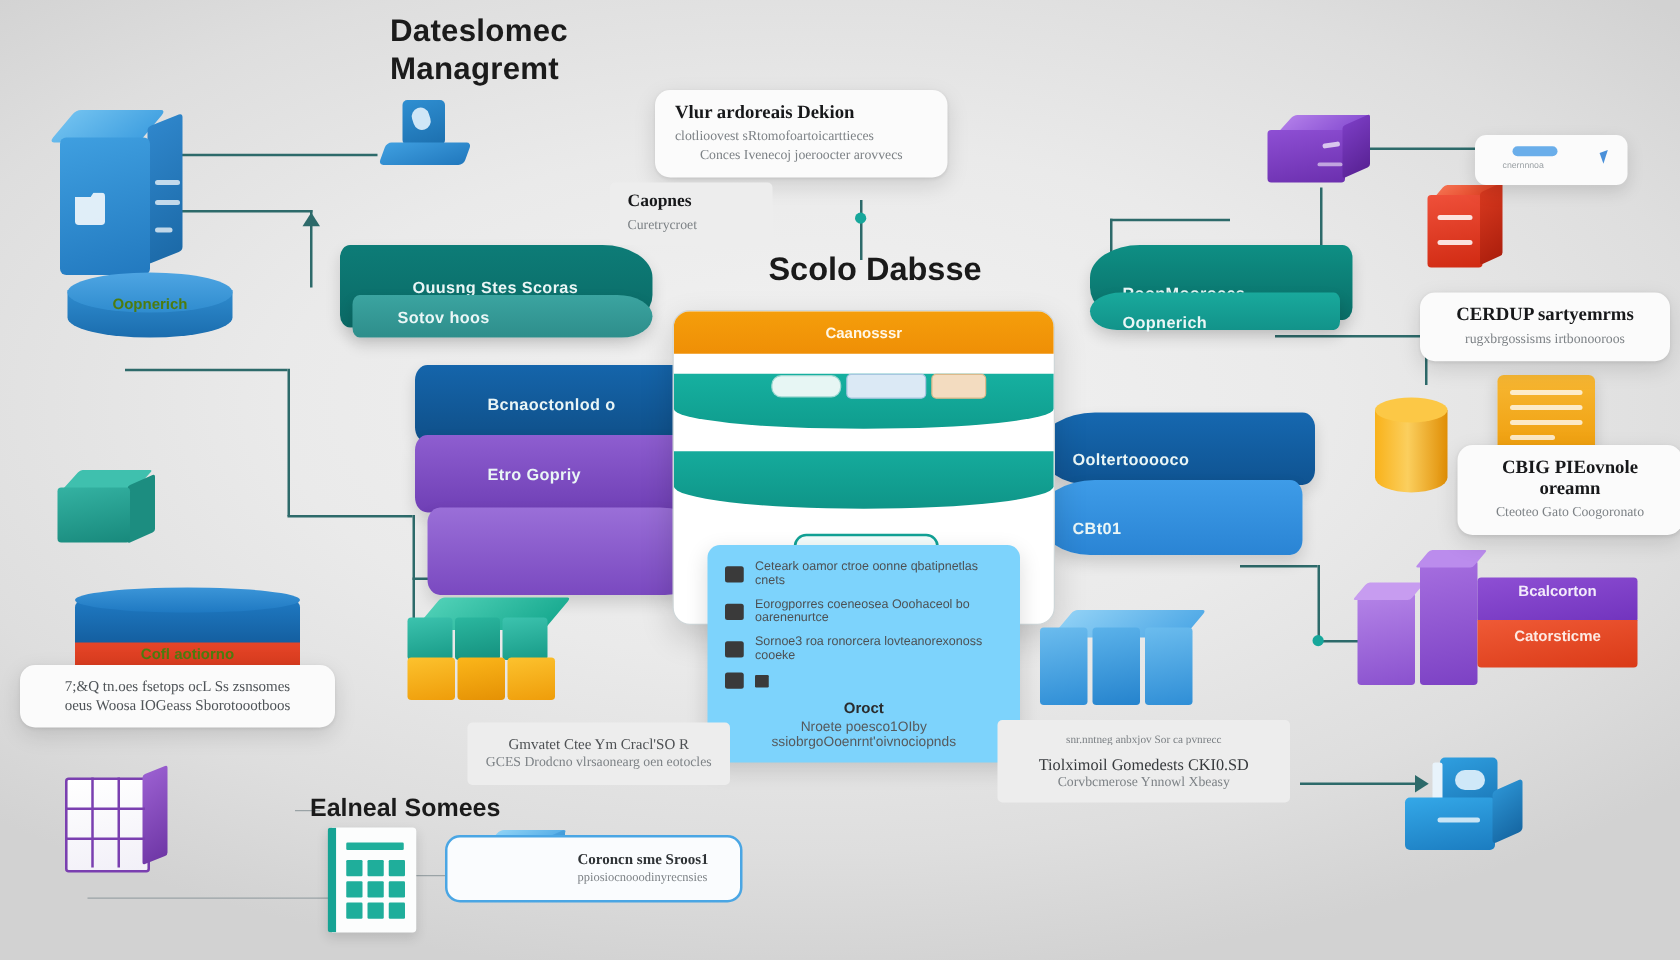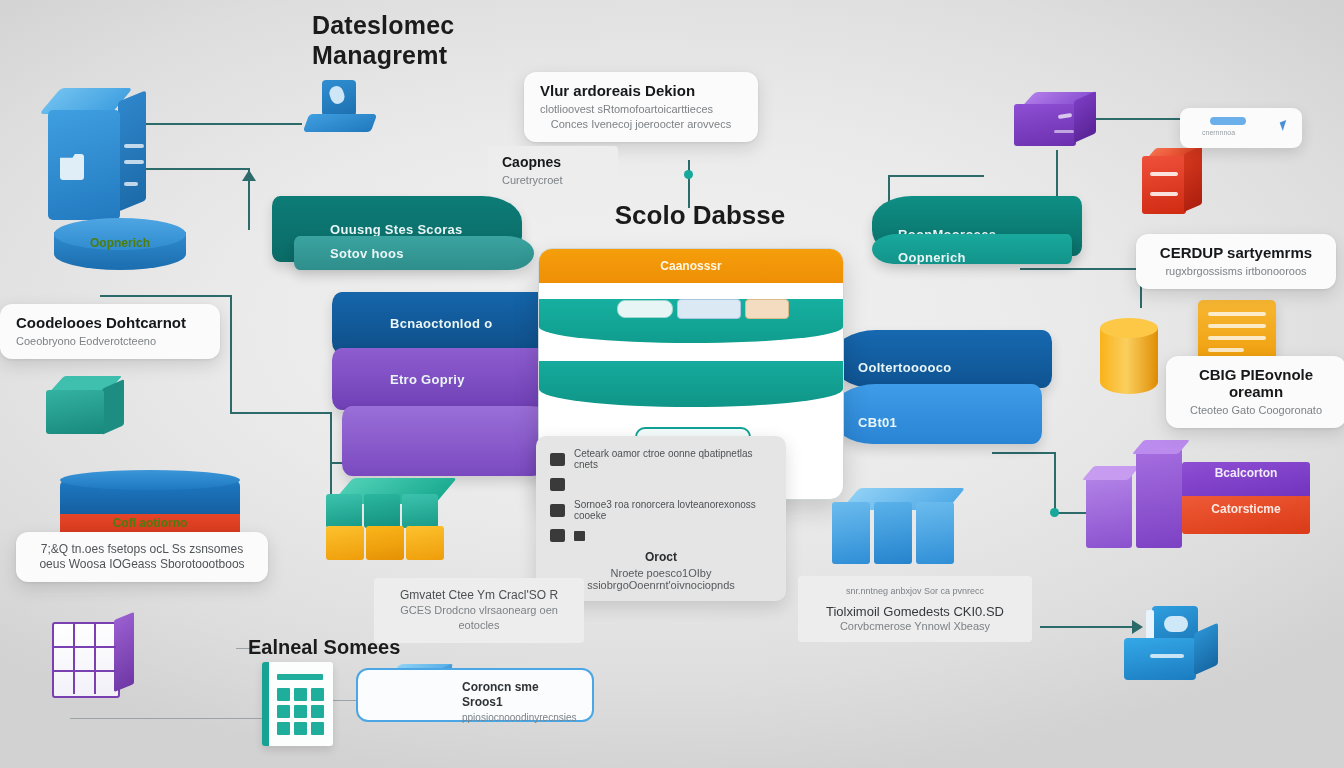--- a/index.html
+++ b/index.html
@@ -31,21 +31,21 @@
     left:312px;top:10px;width:320px;
     font-size:25px;line-height:30px;font-weight:700;color:#1b1b1b;
     letter-spacing:.2px;
     filter:blur(.35px);
   }
 
   
   .card{
     position:absolute;background:#fbfbfb;border-radius:12px;
     box-shadow:0 6px 18px rgba(0,0,0,.13), 0 1px 3px rgba(0,0,0,.08);
-    padding:10px 16px;box-sizing:border-box;
+    padding:10px 16px;box-sizing:border-box;font-family:Liberation Serif, serif;
   }
   .card .ct{font-size:15px;font-weight:700;color:#17181a;margin-bottom:3px;filter:blur(.3px);}
   .card .cs{font-size:11px;color:#7d8286;line-height:15px;filter:blur(.35px);}
   .card.flat{background:#ededed;box-shadow:none;border-radius:4px;}
 
   
   #scope-label{
     left:560px;top:200px;width:280px;text-align:center;
     font-size:26px;font-weight:700;color:#1a1a1a;filter:blur(.3px);
   }
@@ -62,21 +62,21 @@
     box-shadow:0 6px 12px rgba(0,0,0,.14);
   }
   .band span{
     font-size:13px;color:#eaf6f6;font-weight:600;padding-left:58px;
     filter:blur(.45px);letter-spacing:.3px;white-space:nowrap;
   }
 
   
   #stackL{left:272px;top:196px;width:250px;}
   #stackL .b1{background:linear-gradient(180deg,#0d7c77 0%,#0b6a66 100%);height:66px;border-radius:8px 40px 34px 8px / 10px 26px 26px 10px;}
-  #stackL .b2{background:linear-gradient(180deg,#3ba4a0 0%,#2e8e8b 100%);height:34px;margin-top:-26px;margin-left:22px;width:240px;border-radius:6px 30px 26px 6px/8px 18px 18px 8px;}
+  #stackL .b2{background:linear-gradient(180deg,#3ba4a0 0%,#2e8e8b 100%);height:34px;margin-top:-26px;margin-left:10px;width:240px;border-radius:6px 30px 26px 6px/8px 18px 18px 8px;}
   #stackL .b3{background:linear-gradient(180deg,#1565ab 0%,#0f4f88 100%);height:62px;margin-top:22px;margin-left:60px;width:260px;border-radius:10px 44px 40px 10px/12px 28px 28px 12px;}
   #stackL .b4{background:linear-gradient(180deg,#8e5ed0 0%,#6f3fb5 100%);height:62px;margin-top:-6px;margin-left:60px;width:250px;border-radius:10px 44px 40px 10px/12px 28px 28px 12px;}
   #stackL .b5{background:linear-gradient(180deg,#9a6fd8 0%,#7a49c0 100%);height:70px;margin-top:-4px;margin-left:70px;width:230px;border-radius:10px 44px 40px 10px/12px 28px 28px 12px;}
 
   
   #stackR{left:872px;top:196px;width:210px;}
   #stackR .b1{background:linear-gradient(180deg,#0e8f84 0%,#0a6e68 100%);height:60px;border-radius:40px 8px 8px 34px/26px 10px 10px 26px;}
   #stackR .b2{background:linear-gradient(180deg,#19a99c 0%,#12938a 100%);height:30px;margin-top:-22px;width:200px;border-radius:30px 6px 6px 26px/18px 8px 8px 18px;}
   #stackR .b3{background:linear-gradient(180deg,#1668b0 0%,#0f5391 100%);height:58px;margin-top:66px;margin-left:-40px;width:220px;border-radius:44px 10px 10px 40px/28px 12px 12px 28px;}
   #stackR .b4{background:linear-gradient(180deg,#3e9ce8 0%,#2a84d4 100%);height:60px;margin-top:-4px;margin-left:-40px;width:210px;border-radius:44px 10px 10px 40px/28px 12px 12px 28px;}
@@ -107,22 +107,22 @@
   #core .pillrow{position:absolute;left:78px;top:50px;display:flex;gap:4px;align-items:center;}
   #core .pill{height:16px;border-radius:8px;background:#e7f6f4;border:1px solid #9ed8d1;}
   #core .chip{height:18px;border-radius:4px;background:#dbe9f5;border:1px solid #a8c6e0;}
   #core .lozenge{
     position:absolute;left:96px;top:178px;width:112px;height:20px;
     border-radius:10px;border:2px solid #12a195;background:#f3fcfb;
   }
 
   
   #listpanel{
-    position:absolute;left:536px;top:436px;width:250px;
-    background:#e5e5e5;border-radius:10px;
+    position:absolute;left:566px;top:436px;width:250px;
+    background:#7dd3fc;border-radius:10px;
     box-shadow:0 6px 18px rgba(0,0,0,.14);
     padding:12px 14px 10px;box-sizing:border-box;
   }
   #listpanel li{
     list-style:none;display:flex;align-items:center;gap:9px;
     margin:0 0 8px 0;font-size:10px;color:#4d5154;filter:blur(.4px);
   }
   #listpanel ul{margin:0;padding:0;}
   .sq{width:15px;height:13px;background:#3a3a3a;border-radius:2px;flex:0 0 auto;}
   #listpanel .ftitle{text-align:center;font-size:12px;font-weight:700;color:#2a2c2e;margin-top:2px;filter:blur(.4px);}
@@ -336,20 +336,21 @@
   <div class="abs" id="scope-label">Scolo Dabsse</div>
 
   <div id="listpanel">
     <ul>
       <li>
           <span class="sq"></span>
           <span>Ceteark oamor ctroe oonne qbatipnetlas cnets</span>
         </li>
       <li>
           <span class="sq"></span>
+          <span>Eorogporres coeneosea Ooohaceol bo oarenenurtce</span>
         </li>
       <li>
           <span class="sq"></span>
           <span>Sornoe3 roa ronorcera lovteanorexonoss cooeke</span>
         </li>
       <li>
           <span class="sq"></span>
           <span style="width:11px;height:10px;background:#3a3a3a;display:inline-block;border-radius:1px;"></span>
         </li>
     </ul>
@@ -437,24 +438,20 @@
     <div class="ct">Vlur ardoreais Dekion</div>
     <div class="cs">clotlioovest sRtomofoartoicarttieces</div>
     <div class="cs" style="text-align:center;">Conces Ivenecoj joeroocter arovvecs</div>
   </div>
 
   <div class="card flat" style="left:488px;top:146px;width:130px;padding:8px 14px;">
     <div class="ct" style="font-size:14px;">Caopnes</div>
     <div class="cs">Curetrycroet</div>
   </div>
 
-  <div class="card" style="left:0px;top:304px;width:220px;">
-    <div class="ct">Coodelooes Dohtcarnot</div>
-    <div class="cs">Coeobryono Eodverotcteeno</div>
-  </div>
 
   <div class="card" style="left:1136px;top:234px;width:200px;">
     <div class="ct center" style="text-align:center;">CERDUP sartyemrms</div>
     <div class="cs" style="text-align:center;">rugxbrgossisms irtbonooroos</div>
   </div>
 
   <div class="card" style="left:1166px;top:356px;width:180px;">
     <div class="ct" style="text-align:center;">CBIG PIEovnole oreamn</div>
     <div class="cs" style="text-align:center;">Cteoteo Gato Coogoronato</div>
   </div>

